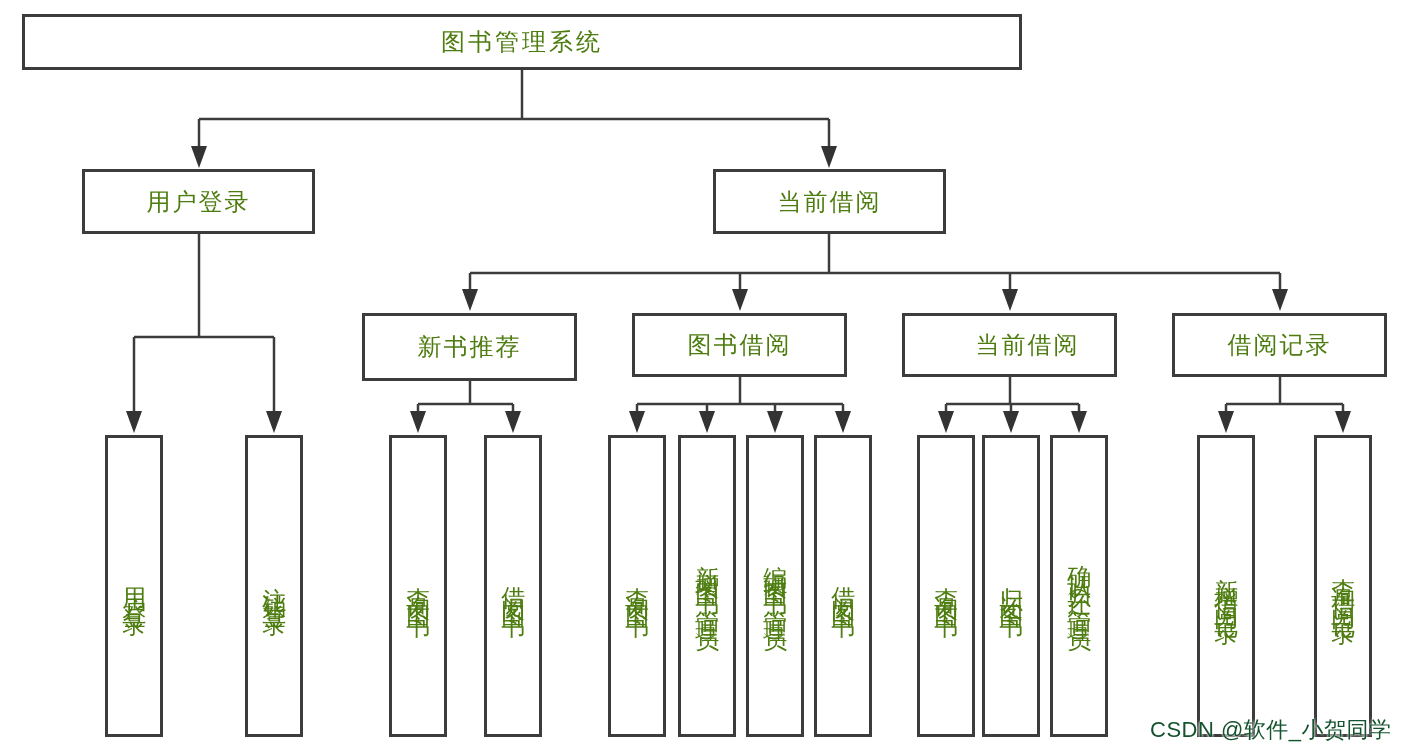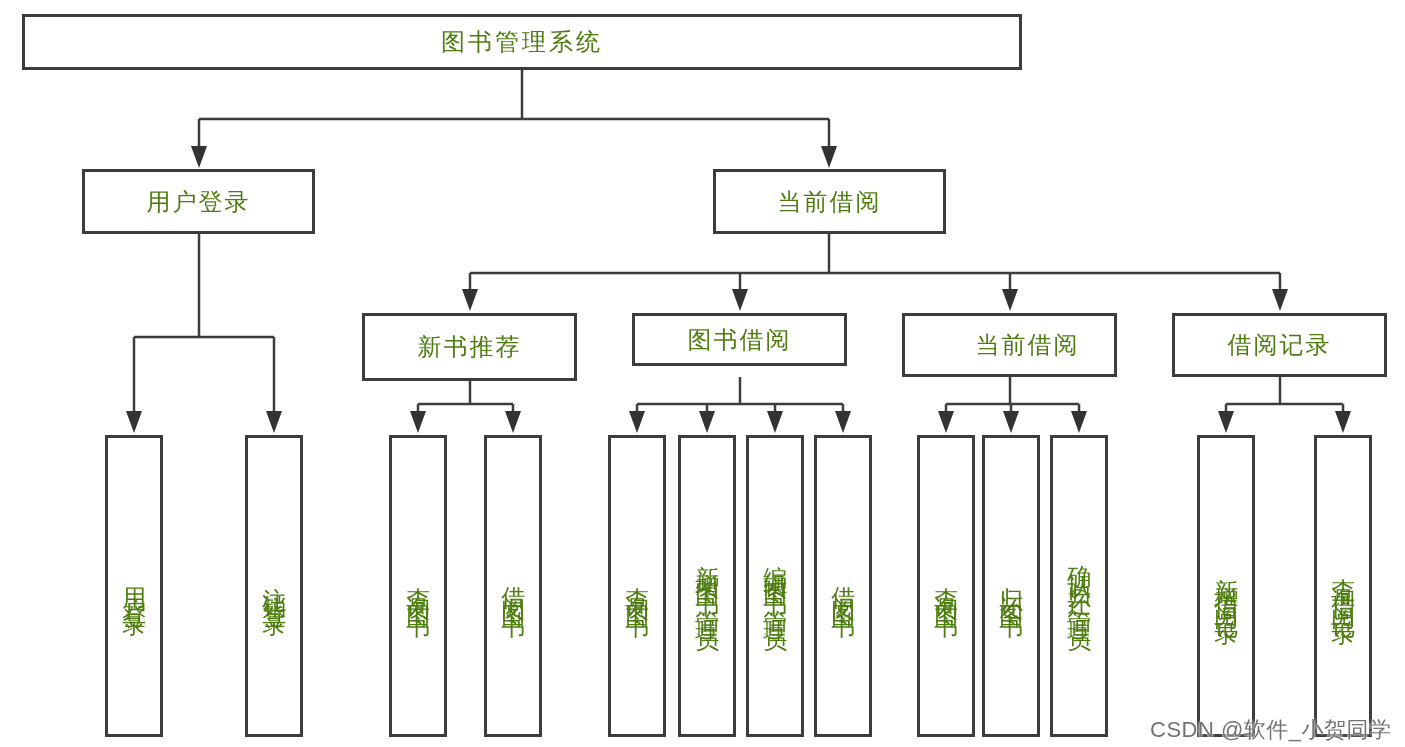--- a/index.html
+++ b/index.html
@@ -47,21 +47,21 @@
     font-size: 24px;
     letter-spacing: 9px;
     line-height: 1.1;
   }
   #watermark {
     position: absolute;
     left: 1150px;
     top: 715px;
     font-size: 22px;
     letter-spacing: 0.5px;
-    color: #737373;
+    color: #14532d;
     white-space: nowrap;
     z-index: 10;
     text-shadow: 0 0 3px #ffffff, 0 0 3px #ffffff;
   }
 </style>
 </head>
 <body>
 
 <div id="stage">
 
@@ -141,21 +141,21 @@
   <div class="box h" style="left:82px; top:169px; width:233px; height:65px;">
     <span>用户登录</span>
   </div>
   <div class="box h" style="left:713px; top:169px; width:233px; height:65px;">
     <span>当前借阅</span>
   </div>
 
   <div class="box h" style="left:362px; top:313px; width:215px; height:68px;">
     <span>新书推荐</span>
   </div>
-  <div class="box h" style="left:632px; top:313px; width:215px; height:53px;">
+  <div class="box h" style="left:632px; top:313px; width:215px; height:64px;">
     <span>图书借阅</span>
   </div>
   <div class="box h" style="left:902px; top:313px; width:215px; height:64px;padding-left:36px;">
     <span>当前借阅</span>
   </div>
   <div class="box h" style="left:1172px; top:313px; width:215px; height:64px;">
     <span>借阅记录</span>
   </div>
 
   <div class="box v" style="left:105px; top:435px; width:58px; height:302px;">

